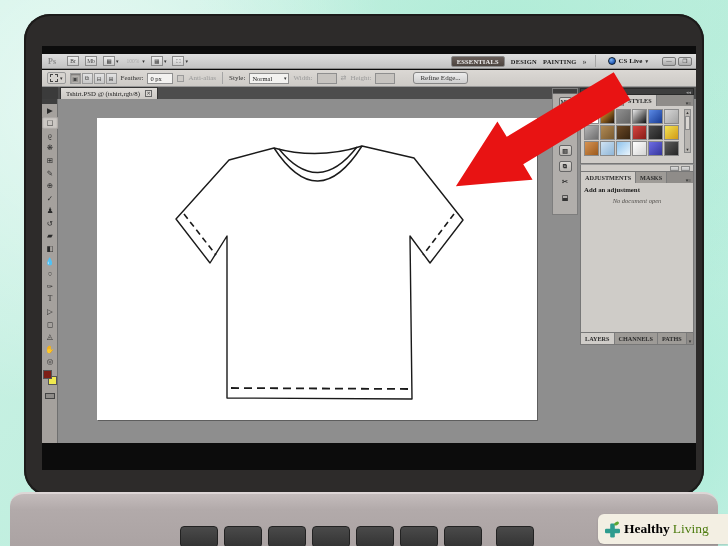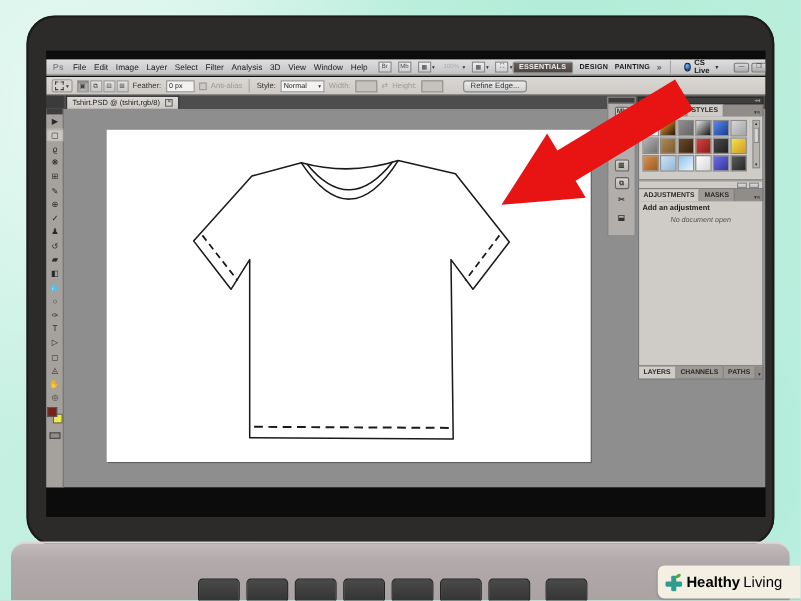--- a/index.html
+++ b/index.html
@@ -6,21 +6,21 @@
   html,body { width:728px; height:546px; }
   body{
     font-family:"Liberation Sans", sans-serif;
     background:
       radial-gradient(circle at 12% 18%, rgba(255,255,255,.55), rgba(255,255,255,0) 40%),
       radial-gradient(circle at 85% 80%, rgba(160,232,210,.8), rgba(160,232,210,0) 50%),
       radial-gradient(circle at 70% 10%, rgba(174,236,214,.9), rgba(174,236,214,0) 45%),
       linear-gradient(135deg,#cdf2e6,#bdeedd 60%,#d9f7ee);
     overflow:hidden;
   }
-  .stage{ position:relative; width:728px; height:546px; }
+  .stage{ position:relative; width:728px; height:546px;font-family:Liberation Serif, serif; }
 
   
   .bezel{ position:absolute; left:24px; top:14px; width:680px; height:482px;
     background:#2d2b2a; border-radius:26px; box-shadow:0 0 0 2px #1c1b1a inset; }
   .base{ position:absolute; left:10px; top:492px; width:708px; height:54px;
     background:linear-gradient(#c4bcbc,#b2aaaa 30%,#aba3a3); border-radius:14px 14px 0 0;
     border-top:2px solid #ddd6d6; z-index:5; }
   .keys{ position:absolute; left:170px; top:32px; height:22px; display:flex; gap:6px; }
   .key{ width:38px; height:22px; background:linear-gradient(#4a4a4a,#333); border-radius:4px;
     border:1px solid #222; }
@@ -134,46 +134,33 @@
   .ltabs{ height:12px; background:#8f8c89; display:flex; align-items:flex-end;
     border:1px solid #777; border-top:none; }
 
   .arrow-svg{ position:absolute; left:0; top:0; z-index:50; pointer-events:none; }
 
   
   .badge{ position:absolute; left:598px; top:514px; width:130px; height:30px; background:#f3efe3;
     border-radius:6px 0 0 6px; display:flex; align-items:center; padding-left:6px; z-index:9;
     box-shadow:0 1px 2px rgba(0,0,0,.15); }
   .brand-bold{ font-weight:bold; font-size:13.5px; color:#000000; margin-left:3px; }
-  .brand-light{ font-size:13.5px; color:#000000; margin-left:3px; }
+  .brand-light{ font-size:13.5px; color:#4d7c0f; margin-left:3px; }
 </style>
 </head>
 <body>
 
 <div class="stage">
 
   <div class="bezel"></div>
 
   <div class="screen">
 
     <div class="menubar">
       <span class="ps-logo">Ps</span>
-      <span id="menu-items" style="display: flex;">
-          <span class="menu-item">File</span>
-          <span class="menu-item">Edit</span>
-          <span class="menu-item">Image</span>
-          <span class="menu-item">Layer</span>
-          <span class="menu-item">Select</span>
-          <span class="menu-item">Filter</span>
-          <span class="menu-item">Analysis</span>
-          <span class="menu-item">3D</span>
-          <span class="menu-item">View</span>
-          <span class="menu-item">Window</span>
-          <span class="menu-item">Help</span>
-        </span>
       <span id="top-icons" style="display:flex;align-items:center;">
           <span class="mb-dd">
             <span class="mb-iconbox">Br</span>
           </span>
           <span class="mb-dd">
             <span class="mb-iconbox">Mb</span>
           </span>
           <span class="mb-dd">
             <span class="mb-iconbox">▦</span>
             <span class="caret">▾</span>

